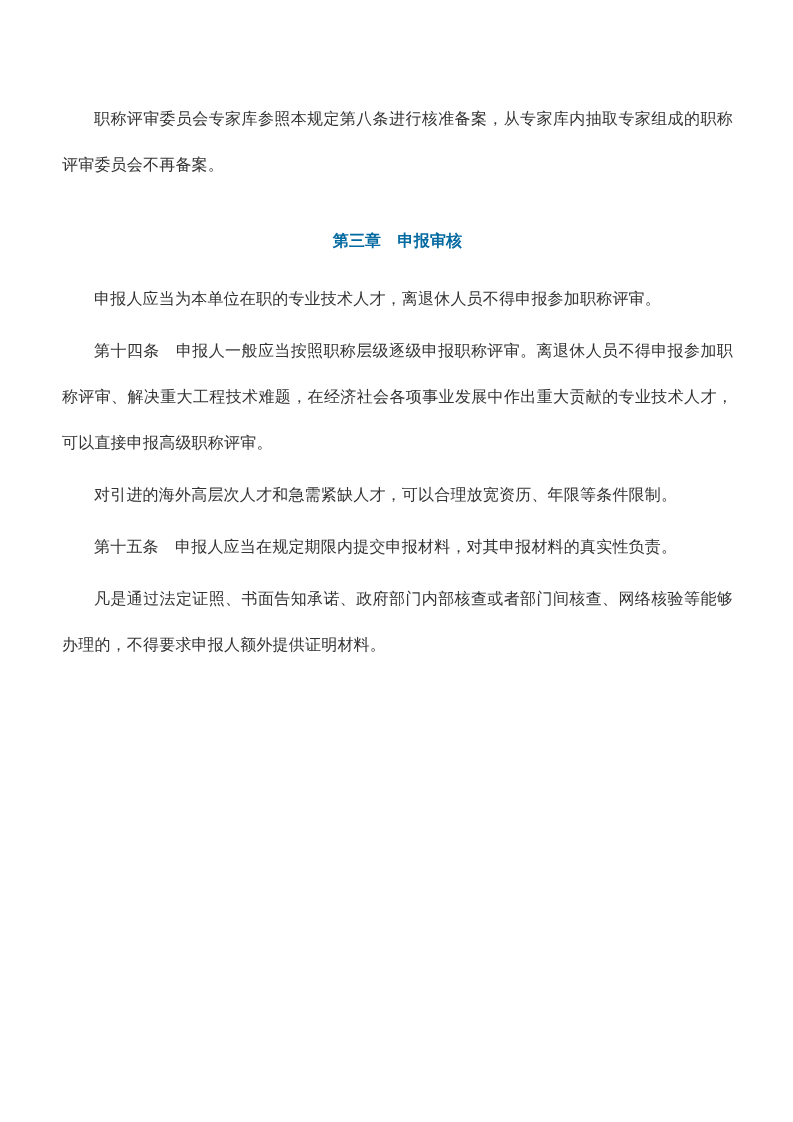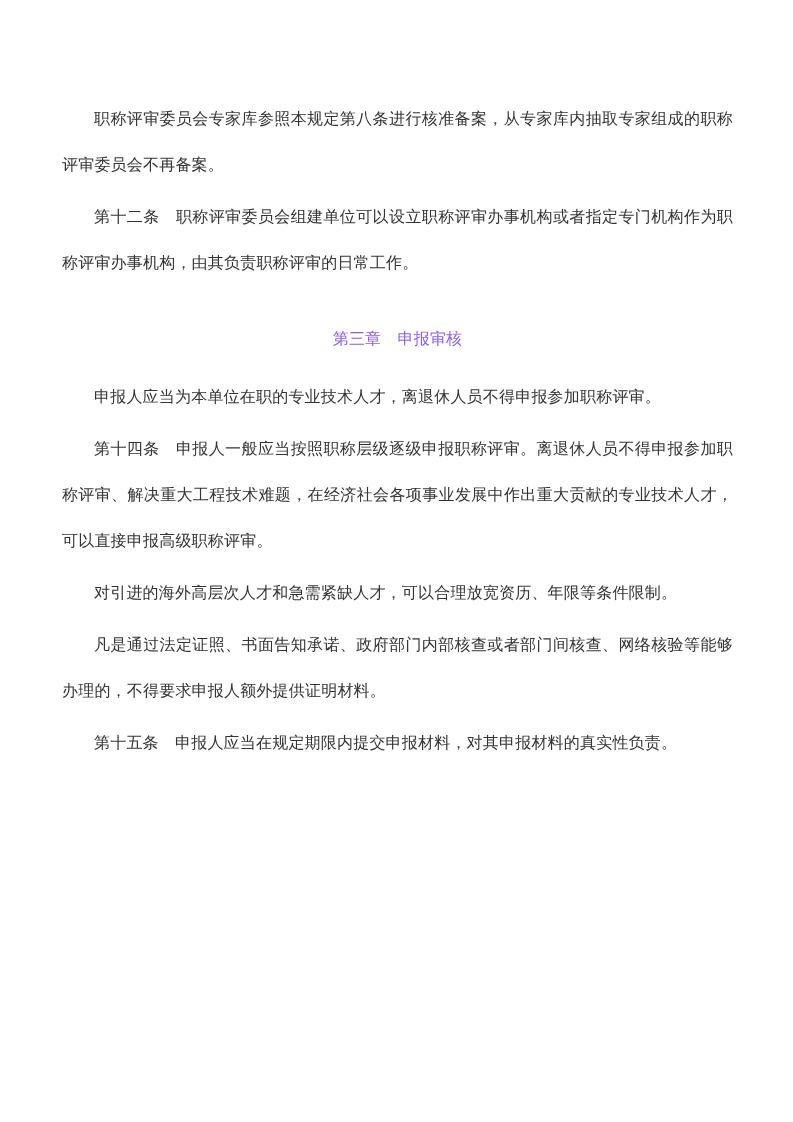--- a/index.html
+++ b/index.html
@@ -28,32 +28,31 @@
     text-align: justify;
     text-justify: inter-ideograph;
     text-align-last: left;
     text-indent: 2em;
     letter-spacing: 0.2px;
   }
   .chapter {
     margin: 30px 0 12px 0;
     font-size: 16px;
     line-height: 46px;
-    color: #8b5cf6;
-    font-weight: normal;
+    color: #0369a1;
+    font-weight: bold;
     text-align: center;
     text-indent: 0;
     letter-spacing: 0.2px;
   }
 </style>
 </head>
 <body>
 
 <div class="page">
   <p class="para">职称评审委员会专家库参照本规定第八条进行核准备案，从专家库内抽取专家组成的职称评审委员会不再备案。</p>
-  <p class="para">第十二条　职称评审委员会组建单位可以设立职称评审办事机构或者指定专门机构作为职称评审办事机构，由其负责职称评审的日常工作。</p>
   <h3 class="chapter">第三章　申报审核</h3>
   <p class="para">申报人应当为本单位在职的专业技术人才，离退休人员不得申报参加职称评审。</p>
   <p class="para">第十四条　申报人一般应当按照职称层级逐级申报职称评审。离退休人员不得申报参加职称评审、解决重大工程技术难题，在经济社会各项事业发展中作出重大贡献的专业技术人才，可以直接申报高级职称评审。</p>
   <p class="para">对引进的海外高层次人才和急需紧缺人才，可以合理放宽资历、年限等条件限制。</p>
+  <p class="para">第十五条　申报人应当在规定期限内提交申报材料，对其申报材料的真实性负责。</p>
   <p class="para">凡是通过法定证照、书面告知承诺、政府部门内部核查或者部门间核查、网络核验等能够办理的，不得要求申报人额外提供证明材料。</p>
-  <p class="para">第十五条　申报人应当在规定期限内提交申报材料，对其申报材料的真实性负责。</p>
 </div>
 
 </body></html>

